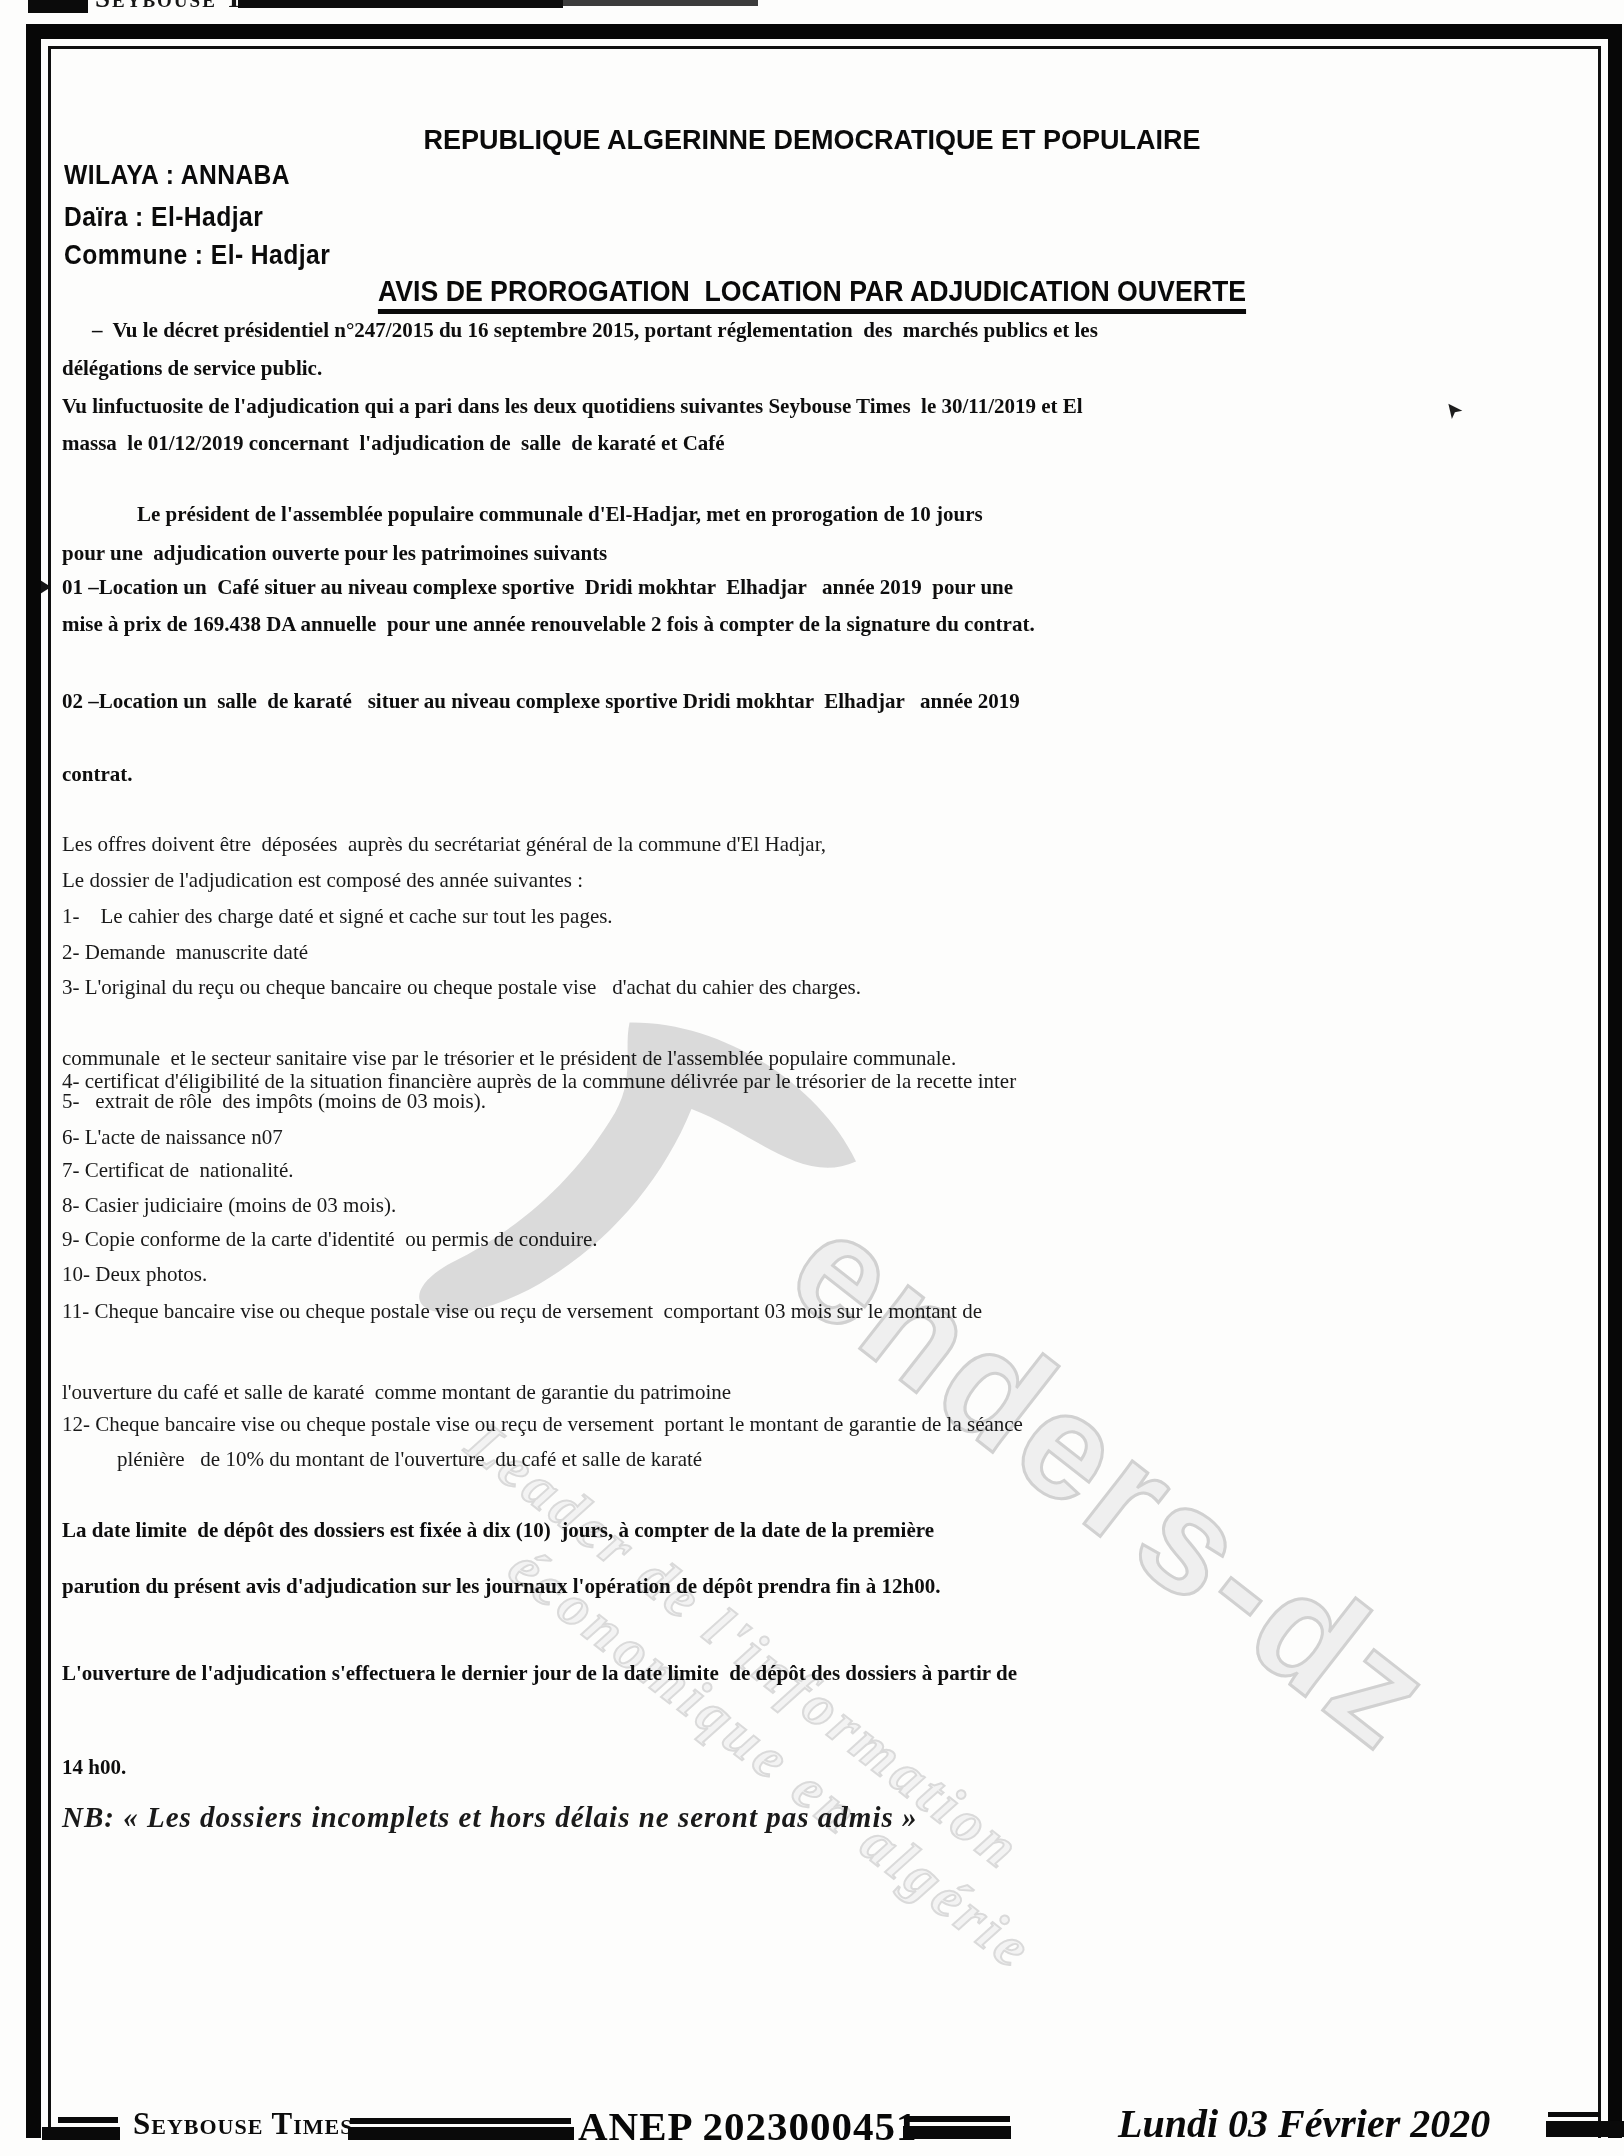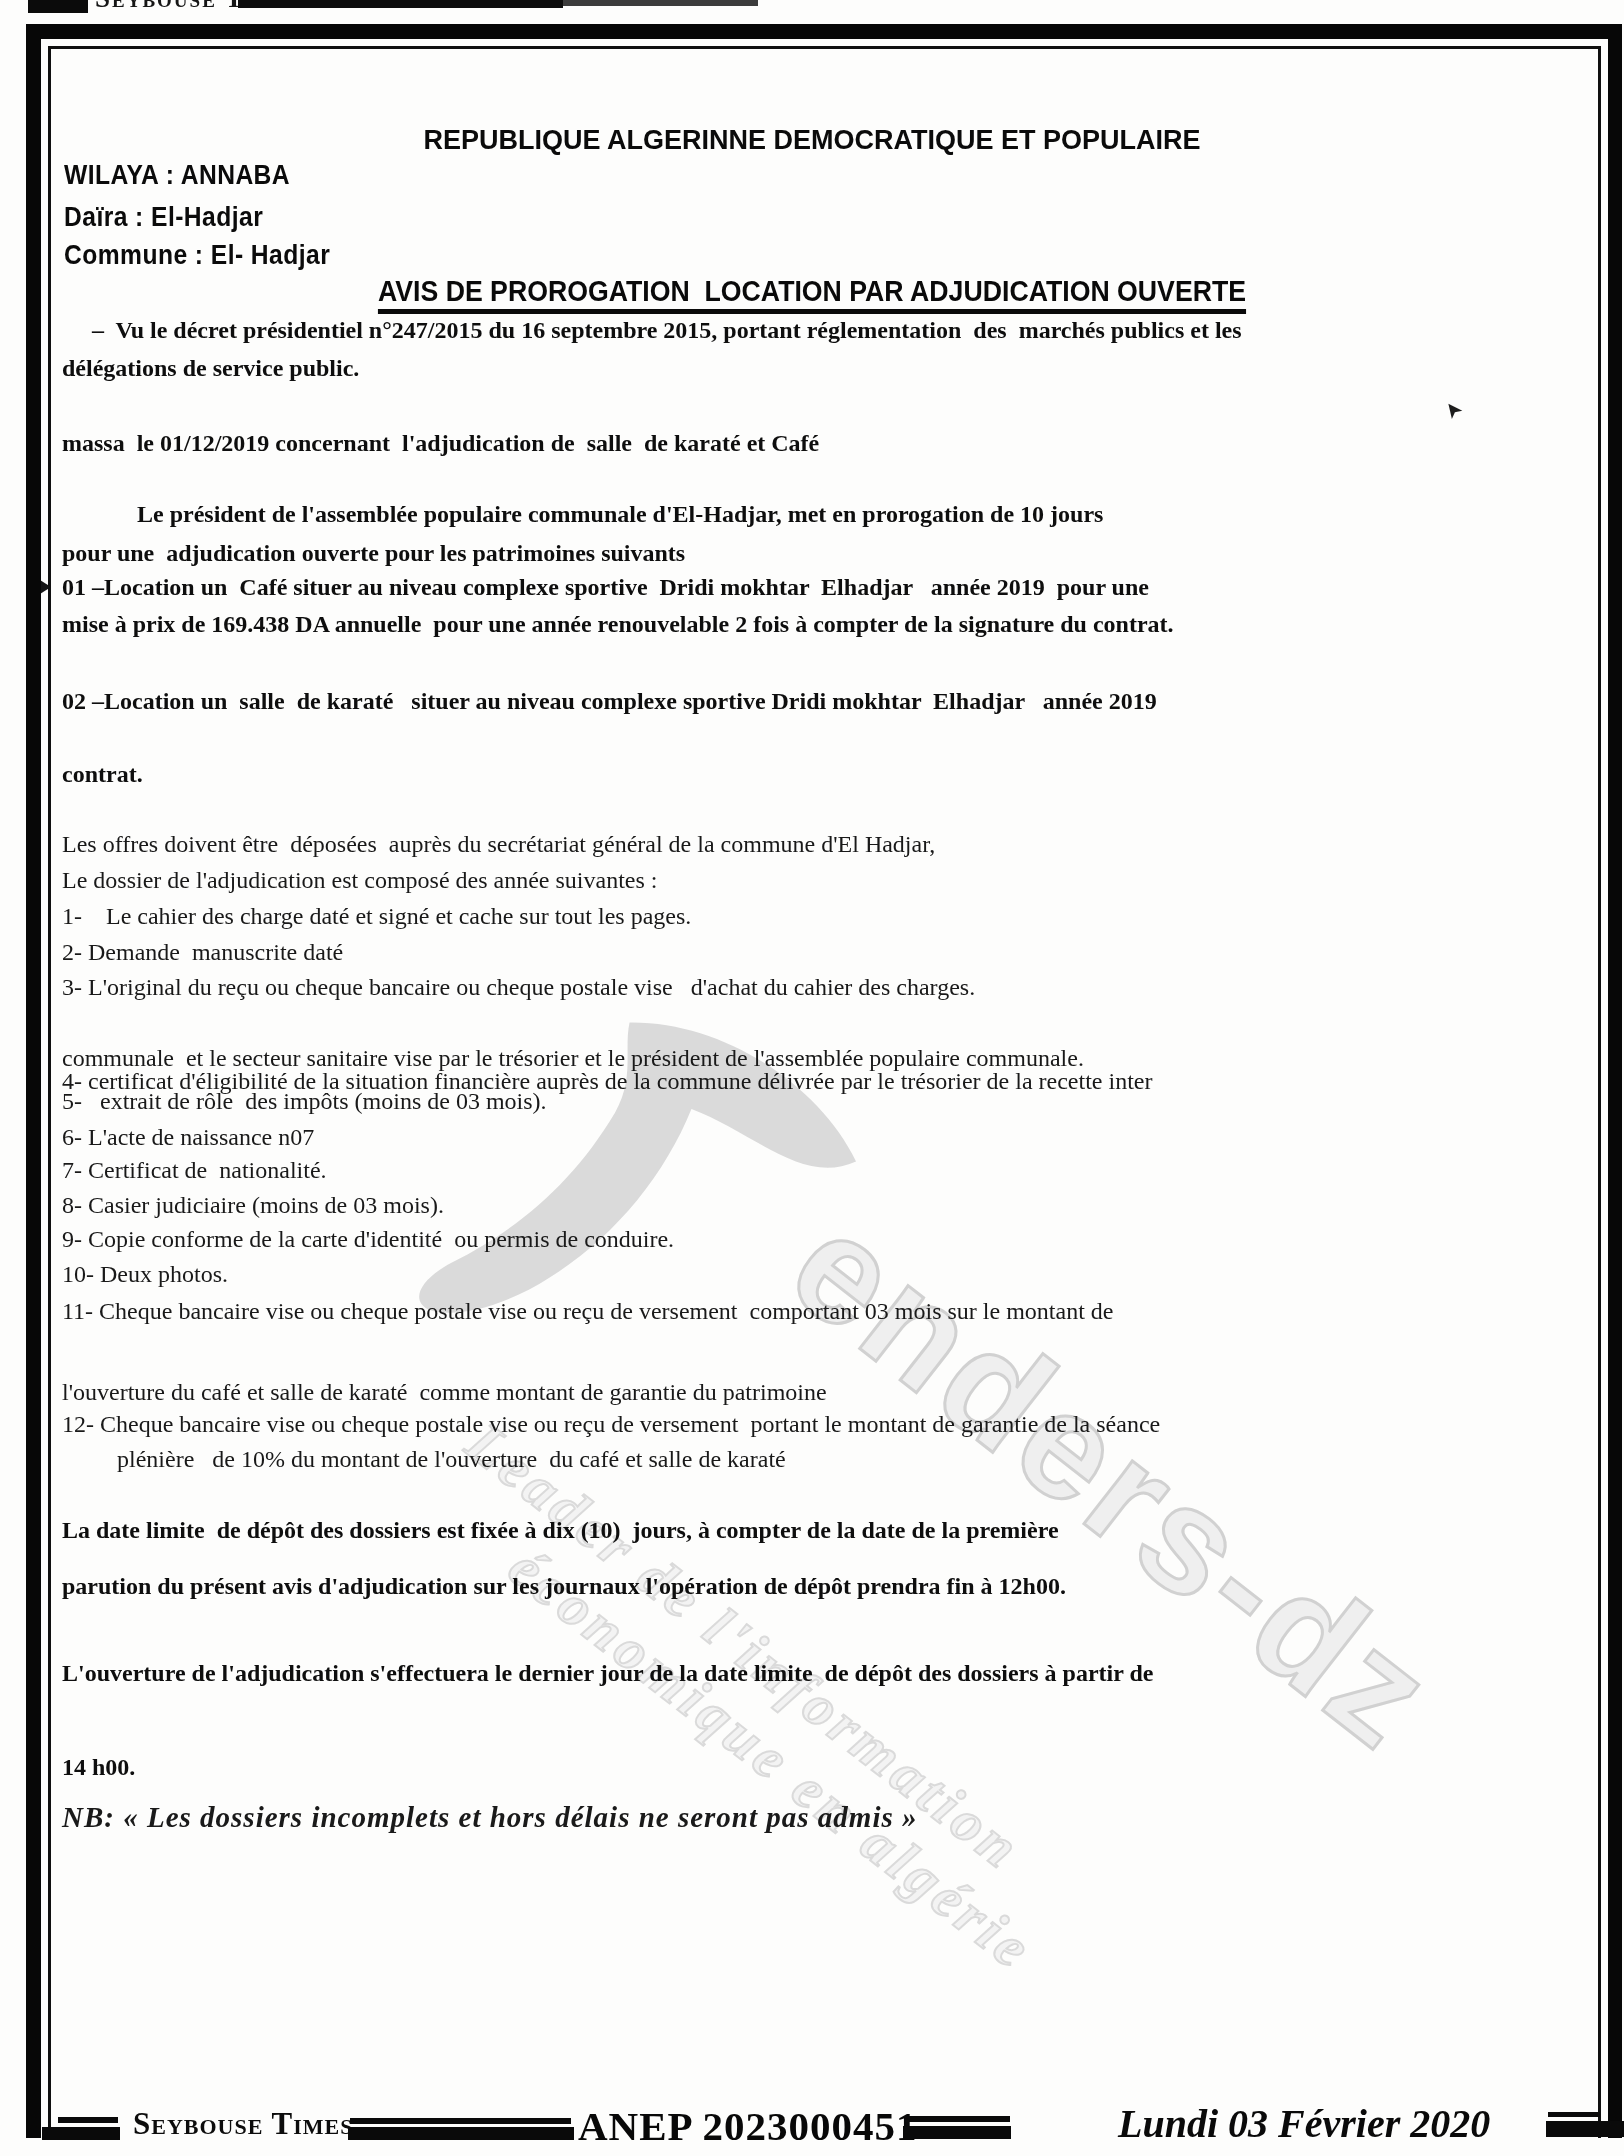--- a/index.html
+++ b/index.html
@@ -30,21 +30,21 @@
   }
   .frame-inner {
     position:absolute; left:7px; right:7px; top:7px; bottom:0;
     border-top:3px solid #101010; border-left:3px solid #101010; border-right:3px solid #101010;
   }
 
   
   .lines-root { position:absolute; left:0; top:0; width:1336px; height:2156px; z-index:2; }
   .line {
     position:absolute; left:62px; white-space:pre;
-    font-family:"Liberation Serif", serif; font-size:24px; line-height:34px; color:#141414;
+    font-family:"Liberation Serif", serif; font-size:21px; line-height:34px; color:#141414;
   }
   .line.b  { font-weight:700; color:#0e0e0e; }
   .line.n  { font-weight:400; color:#191919; }
   .line.hdr {
     left:64px; font-family:"Liberation Sans", sans-serif; font-weight:700; font-size:28px;
     color:#0b0b0b; transform:scaleX(0.88); transform-origin:left center; letter-spacing:0.5px;
   }
   .line.center { left:0; width:1624px; text-align:center; }
   .line.hdr.center { transform:none; letter-spacing:0; font-size:27px; }
   .line.title {
@@ -144,20 +144,21 @@
   </div>
 
   <div class="lines-root">
       <p class="line hdr center" style="top: 123px;">REPUBLIQUE ALGERINNE DEMOCRATIQUE ET POPULAIRE</p>
       <p class="line hdr" style="top: 158px;">WILAYA : ANNABA</p>
       <p class="line hdr" style="top: 200px;">Daïra : El-Hadjar</p>
       <p class="line hdr" style="top: 238px;">Commune : El- Hadjar</p>
       <p class="line title" style="top: 274px;">AVIS DE PROROGATION  LOCATION PAR ADJUDICATION OUVERTE</p>
       <p class="line b ind30" style="top: 313px;">–  Vu le décret présidentiel n°247/2015 du 16 septembre 2015, portant réglementation  des  marchés publics et les</p>
       <p class="line b" style="top: 351px;">délégations de service public.</p>
+      <p class="line b" style="top: 389px;">Vu linfuctuosite de l'adjudication qui a pari dans les deux quotidiens suivantes Seybouse Times  le 30/11/2019 et El</p>
       <p class="line b" style="top: 426px;">massa  le 01/12/2019 concernant  l'adjudication de  salle  de karaté et Café</p>
       <p class="line b ind75" style="top: 497px;">Le président de l'assemblée populaire communale d'El-Hadjar, met en prorogation de 10 jours</p>
       <p class="line b" style="top: 536px; font-family: Liberation Serif, serif;">pour une  adjudication ouverte pour les patrimoines suivants</p>
       <p class="line b" style="top: 570px;">01 –Location un  Café situer au niveau complexe sportive  Dridi mokhtar  Elhadjar   année 2019  pour une</p>
       <p class="line b" style="top: 607px;">mise à prix de 169.438 DA annuelle  pour une année renouvelable 2 fois à compter de la signature du contrat.</p>
       <p class="line b" style="top: 684px;">02 –Location un  salle  de karaté   situer au niveau complexe sportive Dridi mokhtar  Elhadjar   année 2019</p>
       <p class="line b" style="top: 757px;">contrat.</p>
       <p class="line n" style="top: 827px;">Les offres doivent être  déposées  auprès du secrétariat général de la commune d'El Hadjar,</p>
       <p class="line n" style="top: 863px;">Le dossier de l'adjudication est composé des année suivantes :</p>
       <p class="line n" style="top: 899px;">1-    Le cahier des charge daté et signé et cache sur tout les pages.</p>

